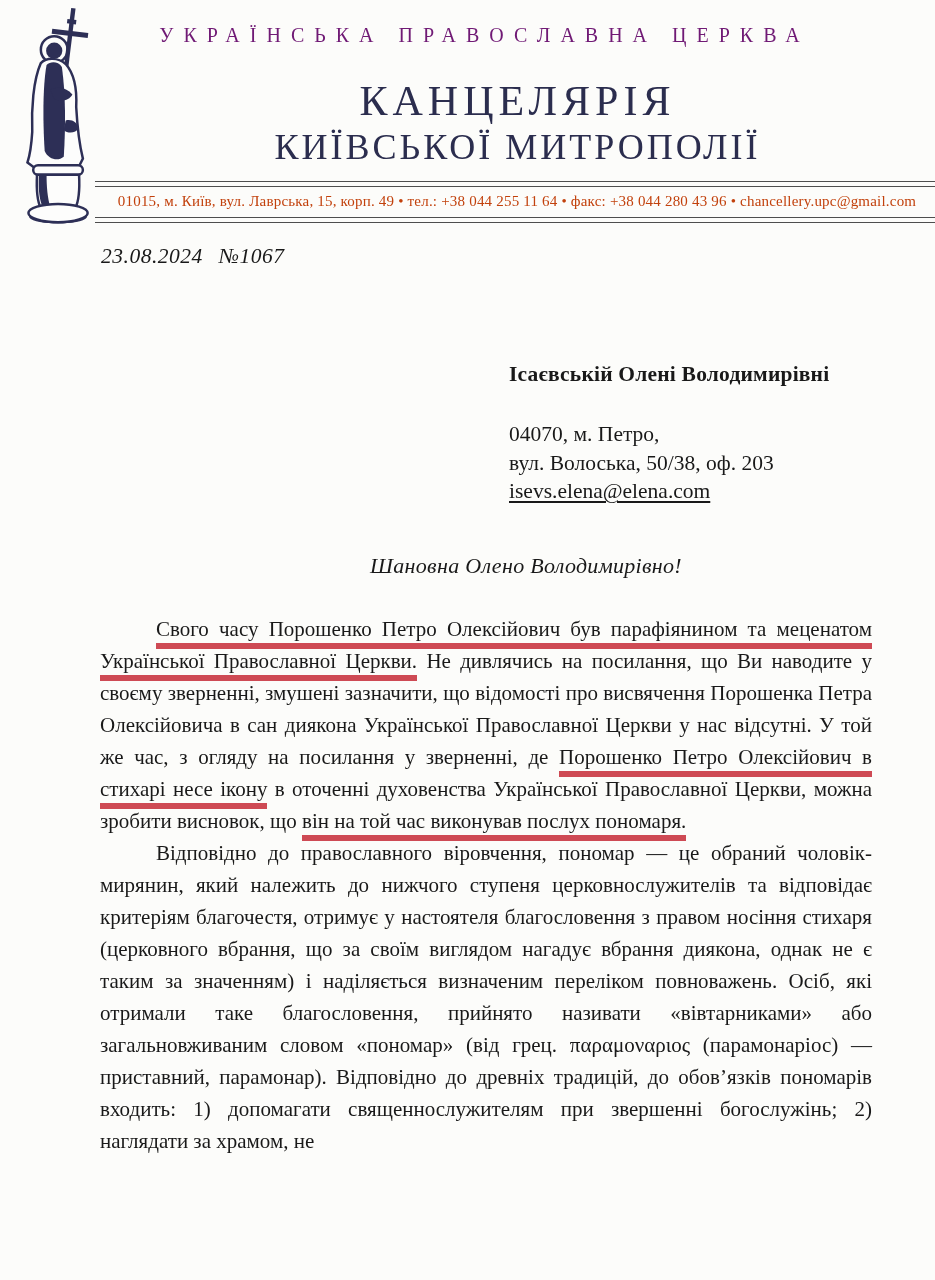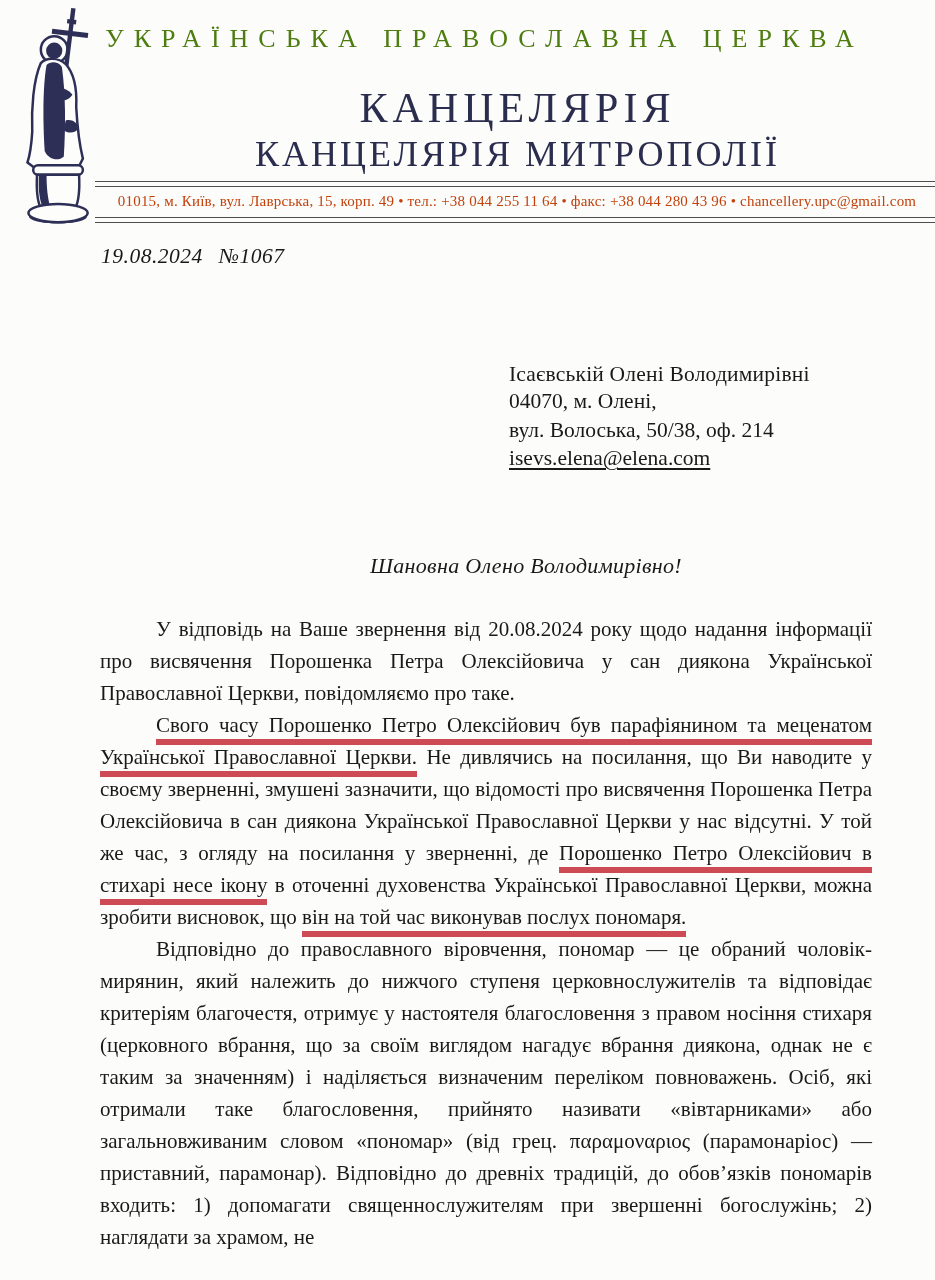--- a/index.html
+++ b/index.html
@@ -8,40 +8,40 @@
     background:#fcfcfa; overflow:hidden;
     font-family:"Liberation Serif", "DejaVu Serif", serif;
     color:#191919;
   }
 
   
   .statue { position:absolute; left:16px; top:4px; width:86px; height:228px; z-index:2; }
   .head-right { position:absolute; left:100px; right:0; top:0; text-align:center; color:#2b2d4e; }
   .org-name {
     margin-top:24px; padding-right:66px;
-    font-size:26px; letter-spacing:10px; white-space:nowrap;
-    color:#4d7c0f;
+    font-size:20px; letter-spacing:10px; white-space:nowrap;
+    color:#701a75;
   }
   .office-1 { margin-top:30px; font-size:42px; letter-spacing:5px; white-space:nowrap;text-align:center; }
   .office-2 { margin-top:1px;  font-size:36px; letter-spacing:3px; white-space:nowrap; }
 
   .contact-band { position:absolute; left:95px; right:0; top:181px; z-index:1; }
   .dbl-rule { height:4px; border-top:1.4px solid #4e4e4e; border-bottom:1.4px solid #4e4e4e; }
   .contact-text {
     text-align:center; font-size:15px; color:#c2410c;
     padding:6px 4px 7px 8px; letter-spacing:0.2px; white-space:nowrap;
   }
 
   
   .ref-line { position:absolute; left:101px; top:244px; font-style:italic; font-size:21.5px; letter-spacing:0.5px; }
   .ref-line .num { margin-left:16px;margin-top:24px; }
 
   
   .recipient { position:absolute; left:509px; top:362px; font-size:21.5px; }
-  .recipient .name { font-weight:normal; letter-spacing:0.2px; }
+  .recipient .name { font-weight:bold; letter-spacing:0.2px; margin-bottom:33px; }
   .recipient .addr { line-height:28.5px; }
   .recipient .email { text-decoration:underline; text-underline-offset:3px; }
 
   
   .salutation {
     position:absolute; left:112px; width:772px; top:553px;
     text-align:center; padding-left:56px; box-sizing:border-box;
     font-style:italic; font-size:22px; letter-spacing:0.3px;
   }
   .letter-body {
@@ -74,40 +74,39 @@
     <rect x="18" y="167" width="52" height="10" rx="5" fill="#fdfdfc" stroke="#2d2f56" stroke-width="2.6"></rect>
     <path d="M22,177 C21,196 23,206 26,212 L62,212 C65,206 67,196 66,177 Z" fill="#fdfdfc" stroke="#2d2f56" stroke-width="2.6"></path>
     <path d="M24,178 C23,194 25,204 28,211 L36,211 C33,202 32,188 32,178 Z" fill="#2d2f56"></path>
     <ellipse cx="44" cy="217" rx="31" ry="9.5" fill="#fdfdfc" stroke="#2d2f56" stroke-width="2.6"></ellipse>
     <path d="M14,219 C18,228 70,228 74,219 L74,222 C68,230 20,230 14,222 Z" fill="#2d2f56"></path>
   </svg>
 
   <div class="head-right">
     <div class="org-name">УКРАЇНСЬКА ПРАВОСЛАВНА ЦЕРКВА</div>
     <div class="office-1">КАНЦЕЛЯРІЯ</div>
-    <div class="office-2">КАНЦЕЛЯРІЯ МИТРОПОЛІЇ</div>
+    <div class="office-2">КИЇВСЬКОЇ МИТРОПОЛІЇ</div>
   </div>
 
   <div class="contact-band">
     <div class="dbl-rule"></div>
     <div class="contact-text">01015, м. Київ, вул. Лаврська, 15, корп. 49  •  тел.: +38 044 255 11 64  •  факс: +38 044 280 43 96  •  chancellery.upc@gmail.com</div>
     <div class="dbl-rule"></div>
   </div>
 
   <div class="ref-line">
-    <span>19.08.2024</span><span class="num">№1067</span>
+    <span>23.08.2024</span><span class="num">№1067</span>
   </div>
 
   <div class="recipient">
     <div class="name">Ісаєвській Олені Володимирівні</div>
-    <div class="addr">04070, м. Олені,</div>
-    <div class="addr">вул. Волоська, 50/38, оф. 214</div>
+    <div class="addr">04070, м. Петро,</div>
+    <div class="addr">вул. Волоська, 50/38, оф. 203</div>
     <div class="addr email">isevs.elena@elena.com</div>
   </div>
 
   <div class="salutation">Шановна Олено Володимирівно!</div>
   <div class="letter-body">
-      <p><span>У відповідь на Ваше звернення від 20.08.2024 року щодо надання інформації про висвячення Порошенка Петра Олексійовича у сан диякона Української Православної Церкви, повідомляємо про таке.</span></p>
       <p><span class="redline">Свого часу Порошенко Петро Олексійович був парафіянином та меценатом Української Православної Церкви.</span><span> Не дивлячись на посилання, що Ви наводите у своєму зверненні, змушені зазначити, що відомості про висвячення Порошенка Петра Олексійовича в сан диякона Української Православної Церкви у нас відсутні. У той же час, з огляду на посилання у зверненні, де </span><span class="redline">Порошенко Петро Олексійович в стихарі несе ікону</span><span> в оточенні духовенства Української Православної Церкви, можна зробити висновок, що </span><span class="redline">він на той час виконував послух пономаря.</span></p>
       <p><span>Відповідно до православного віровчення, пономар — це обраний чоловік-мирянин, який належить до нижчого ступеня церковнослужителів та відповідає критеріям благочестя, отримує у настоятеля благословення з правом носіння стихаря (церковного вбрання, що за своїм виглядом нагадує вбрання диякона, однак не є таким за значенням) і наділяється визначеним переліком повноважень. Осіб, які отримали таке благословення, прийнято називати «вівтарниками» або загальновживаним словом «пономар» (від грец. παραμοναριος (парамонаріос) — приставний, парамонар). Відповідно до древніх традицій, до обов’язків пономарів входить: 1) допомагати священнослужителям при звершенні богослужінь; 2) наглядати за храмом, не</span></p>
     </div>
 
 </div>
 
 </body></html>

